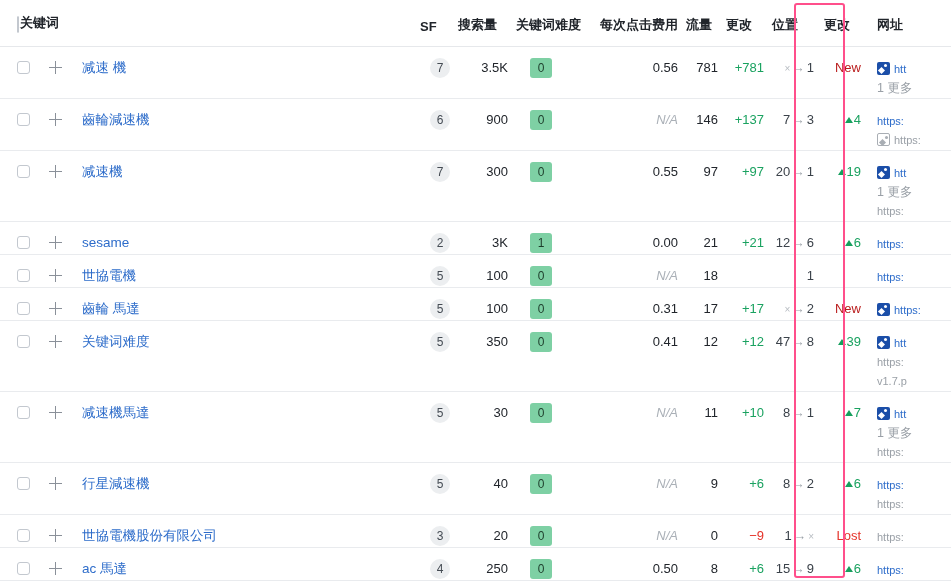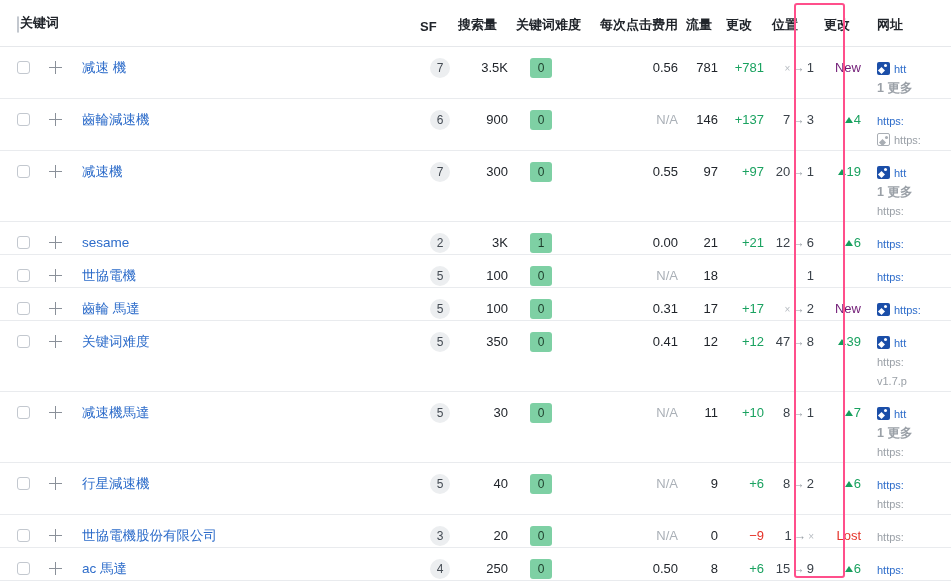--- a/index.html
+++ b/index.html
@@ -105,24 +105,24 @@
     width: 22px; height: 20px; line-height: 20px;
     border-radius: 3px;
     background: #7ed0a4;
     color: #1d3d2b;
     font-size: 12px;
     text-align: center;
     margin-top: -2px;
   }
   .kd-cell { text-align: left; padding-left: 14px !important; }
 
-  .muted { color: #aab0b7; }
+  .muted { color: #aab0b7; font-style: italic; }
   .pos-green { color: #1aa260; }
   .pos-red   { color: #e5332a; }
-  .status-new  { color: #701a75; margin-top: 48px; }
+  .status-new  { color: #b91c1c; margin-top: 48px; }
   .status-lost { color: #e5332a; }
 
   .pos-pair { white-space: nowrap; color: #8a9099; font-size: 12.5px; }
   .pos-pair .np { color: #3b424a; font-size: 13px; }
   .pos-pair .arrow { color: #9aa0a7; padding: 0 2px; }
   .pos-pair .xmark { color: #b7bcc2; font-size: 10px; }
 
   .chg { white-space: nowrap; font-size: 13px; }
   .tri-up {
     display: inline-block;
@@ -131,21 +131,21 @@
     border-right: 4px solid transparent;
     border-bottom: 6px solid #17a05e;
     margin-right: 1px;
     position: relative; top: -1px;
   }
 
   
   .url-line { white-space: nowrap; line-height: 19px; font-size: 11px; }
   .url-link { color: #2d6cca; text-decoration: none; }
   .url-gray { color: #9aa0a7; }
-  .more-line { color: #9aa0a7; font-size: 12.5px; line-height: 19px; white-space: nowrap; font-weight: bold; }
+  .more-line { color: #9aa0a7; font-size: 12.5px; line-height: 19px; white-space: nowrap; }
   .serp-icon {
     display: inline-block;
     width: 13px; height: 13px;
     background: #1b4ea8;
     border-radius: 2px;
     position: relative; top: 2px;
     margin-right: 4px;
     overflow: hidden;
   }
   .serp-icon:before {

